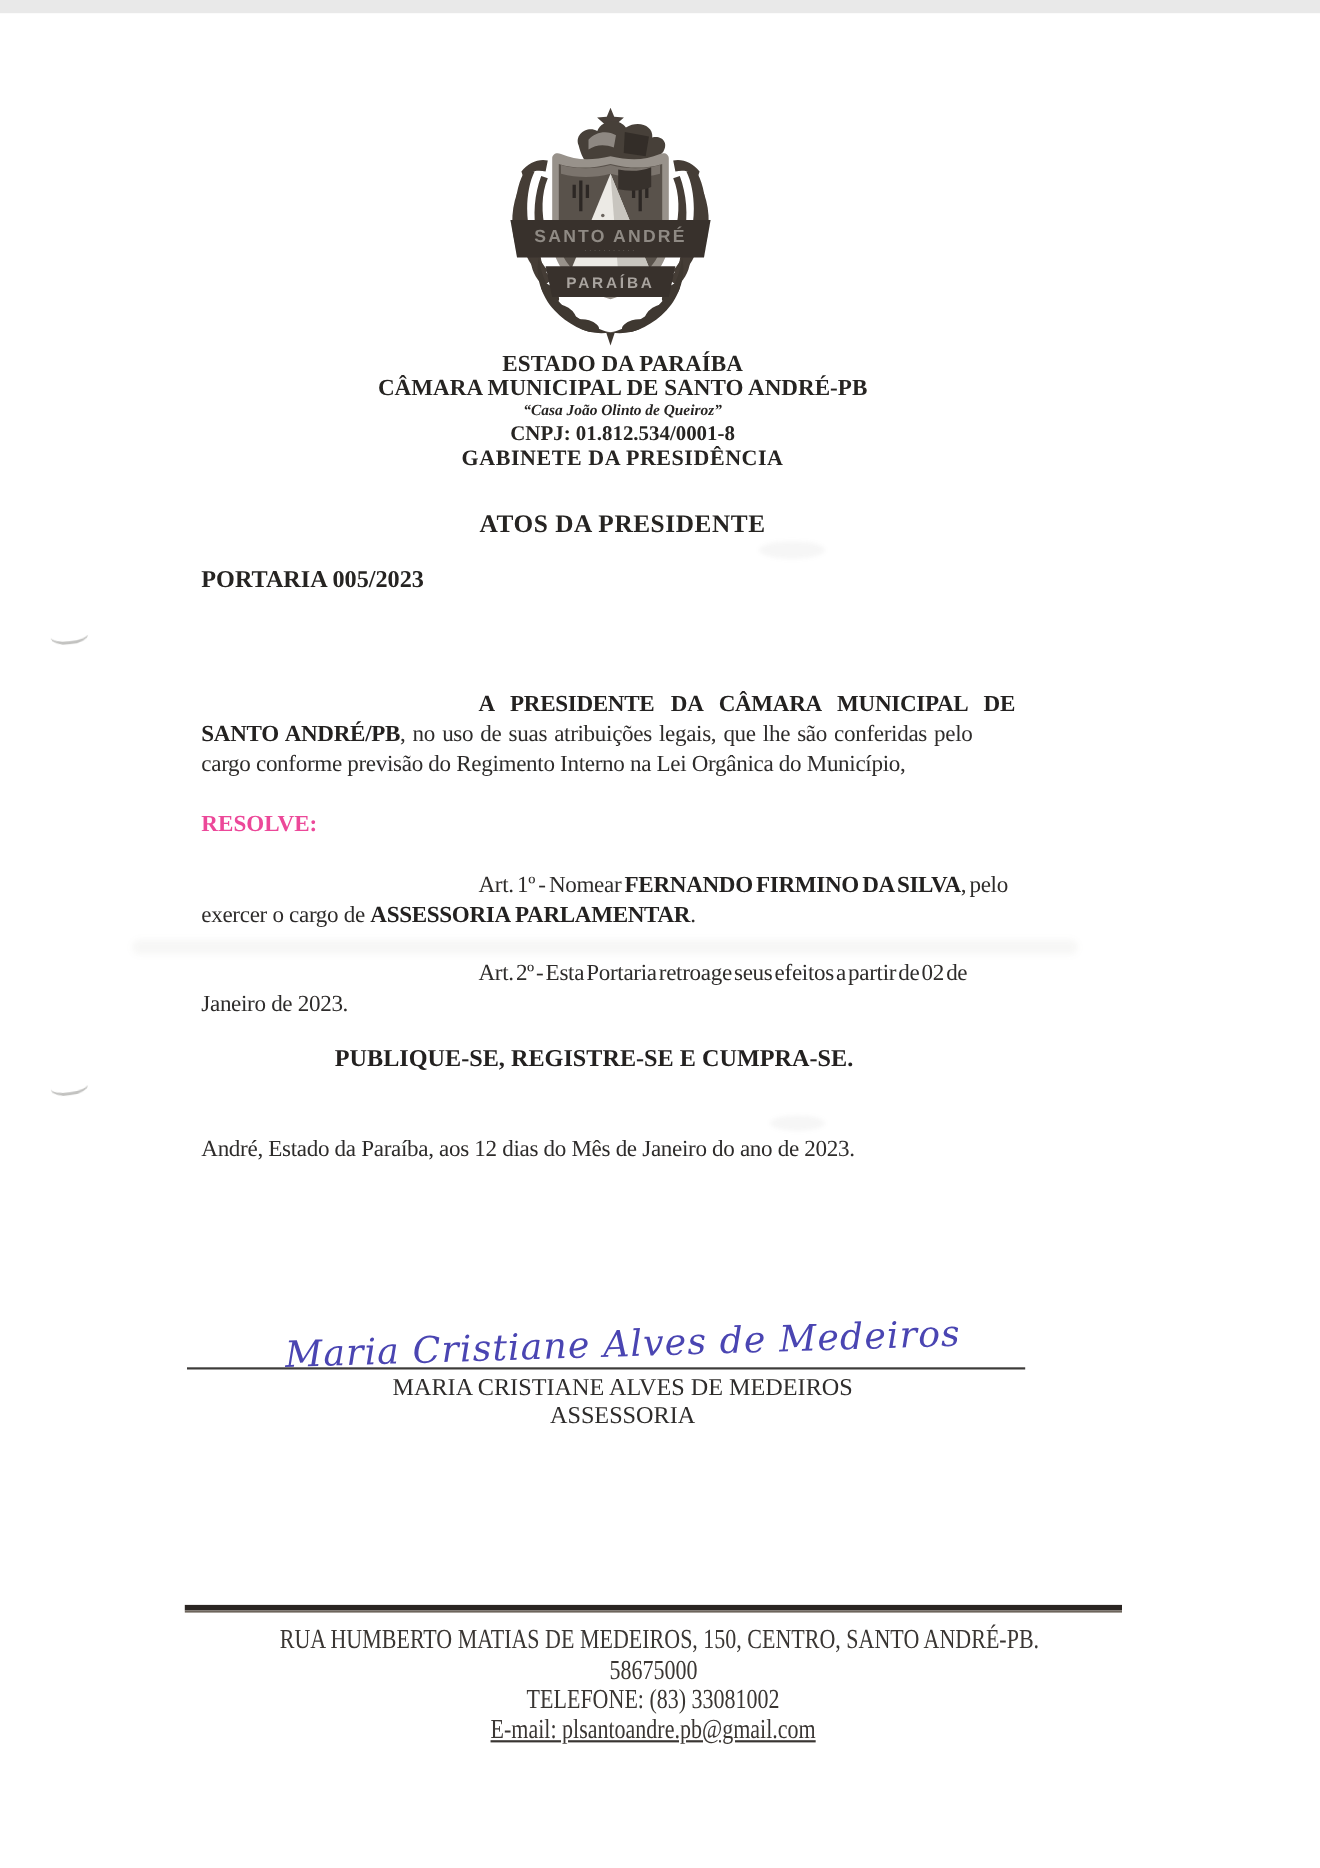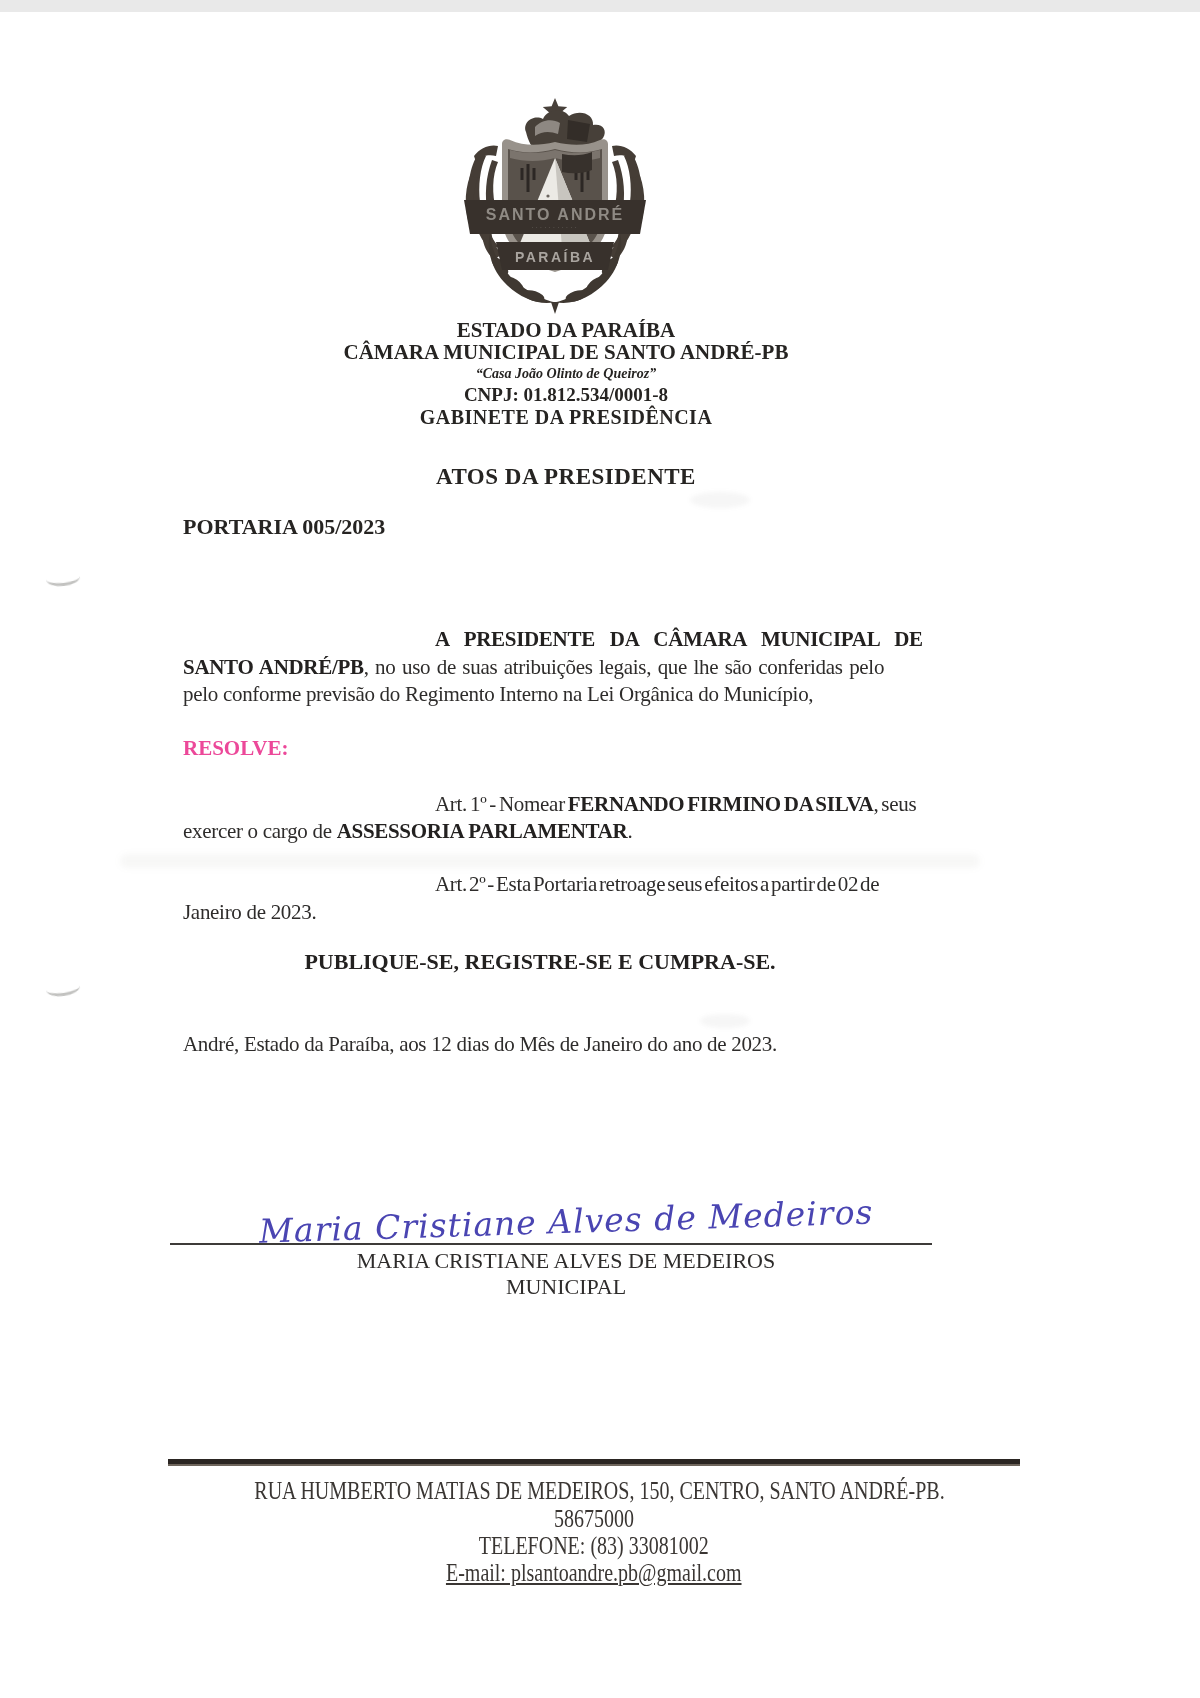--- a/index.html
+++ b/index.html
@@ -151,40 +151,40 @@
   <div class="hline h2">CÂMARA MUNICIPAL DE SANTO ANDRÉ-PB</div>
   <div class="hline h3">“Casa João Olinto de Queiroz”</div>
   <div class="hline h4">CNPJ: 01.812.534/0001-8</div>
   <div class="hline h5">GABINETE DA PRESIDÊNCIA</div>
 
   <div class="hline atos">ATOS DA PRESIDENTE</div>
   <div class="portaria">PORTARIA 005/2023</div>
 
   <div class="bl indent p1l1"><b>A PRESIDENTE DA CÂMARA MUNICIPAL DE</b></div>
   <div class="bl p1l2"><b>SANTO ANDRÉ/PB</b><span>, no uso de suas atribuições legais, que lhe são conferidas pelo</span></div>
-  <div class="bl p1l3"><span>pelo conforme previsão do Regimento Interno na Lei Orgânica do Município,</span></div>
+  <div class="bl p1l3"><span>cargo conforme previsão do Regimento Interno na Lei Orgânica do Município,</span></div>
 
   <div class="resolve">RESOLVE:</div>
 
-  <div class="bl indent a1l1"><span>Art. 1º - Nomear </span><b>FERNANDO FIRMINO DA SILVA</b><span>, seus</span></div>
+  <div class="bl indent a1l1"><span>Art. 1º - Nomear </span><b>FERNANDO FIRMINO DA SILVA</b><span>, pelo</span></div>
   <div class="bl a1l2"><span>exercer o cargo de </span><b>ASSESSORIA PARLAMENTAR</b><span>.</span></div>
 
   <div class="bl indent a2l1"><span>Art. 2º - Esta Portaria retroage seus efeitos a partir de 02 de</span></div>
   <div class="bl a2l2"><span>Janeiro de 2023.</span></div>
 
   <div class="order">PUBLIQUE-SE, REGISTRE-SE E CUMPRA-SE.</div>
 
   <div class="bl gl2"><span>André, Estado da Paraíba, aos 12 dias do Mês de Janeiro do ano de 2023.</span></div>
 
   <div class="sig-script">
     <span>Maria Cristiane Alves de Medeiros</span>
   </div>
   <div class="sig-rule"></div>
   <div class="sig-name">MARIA CRISTIANE ALVES DE MEDEIROS</div>
-  <div class="sig-role">MUNICIPAL</div>
+  <div class="sig-role">ASSESSORIA</div>
 
   <div class="foot-rule"></div>
   <div class="fline f1"><span>RUA HUMBERTO MATIAS DE MEDEIROS, 150, CENTRO, SANTO ANDRÉ-PB.</span></div>
   <div class="fline f2"><span>58675000</span></div>
   <div class="fline f3"><span>TELEFONE: (83) 33081002</span></div>
   <div class="fline f4"><span>E-mail: plsantoandre.pb@gmail.com</span></div>
 
 </div>
 
 </body></html>

